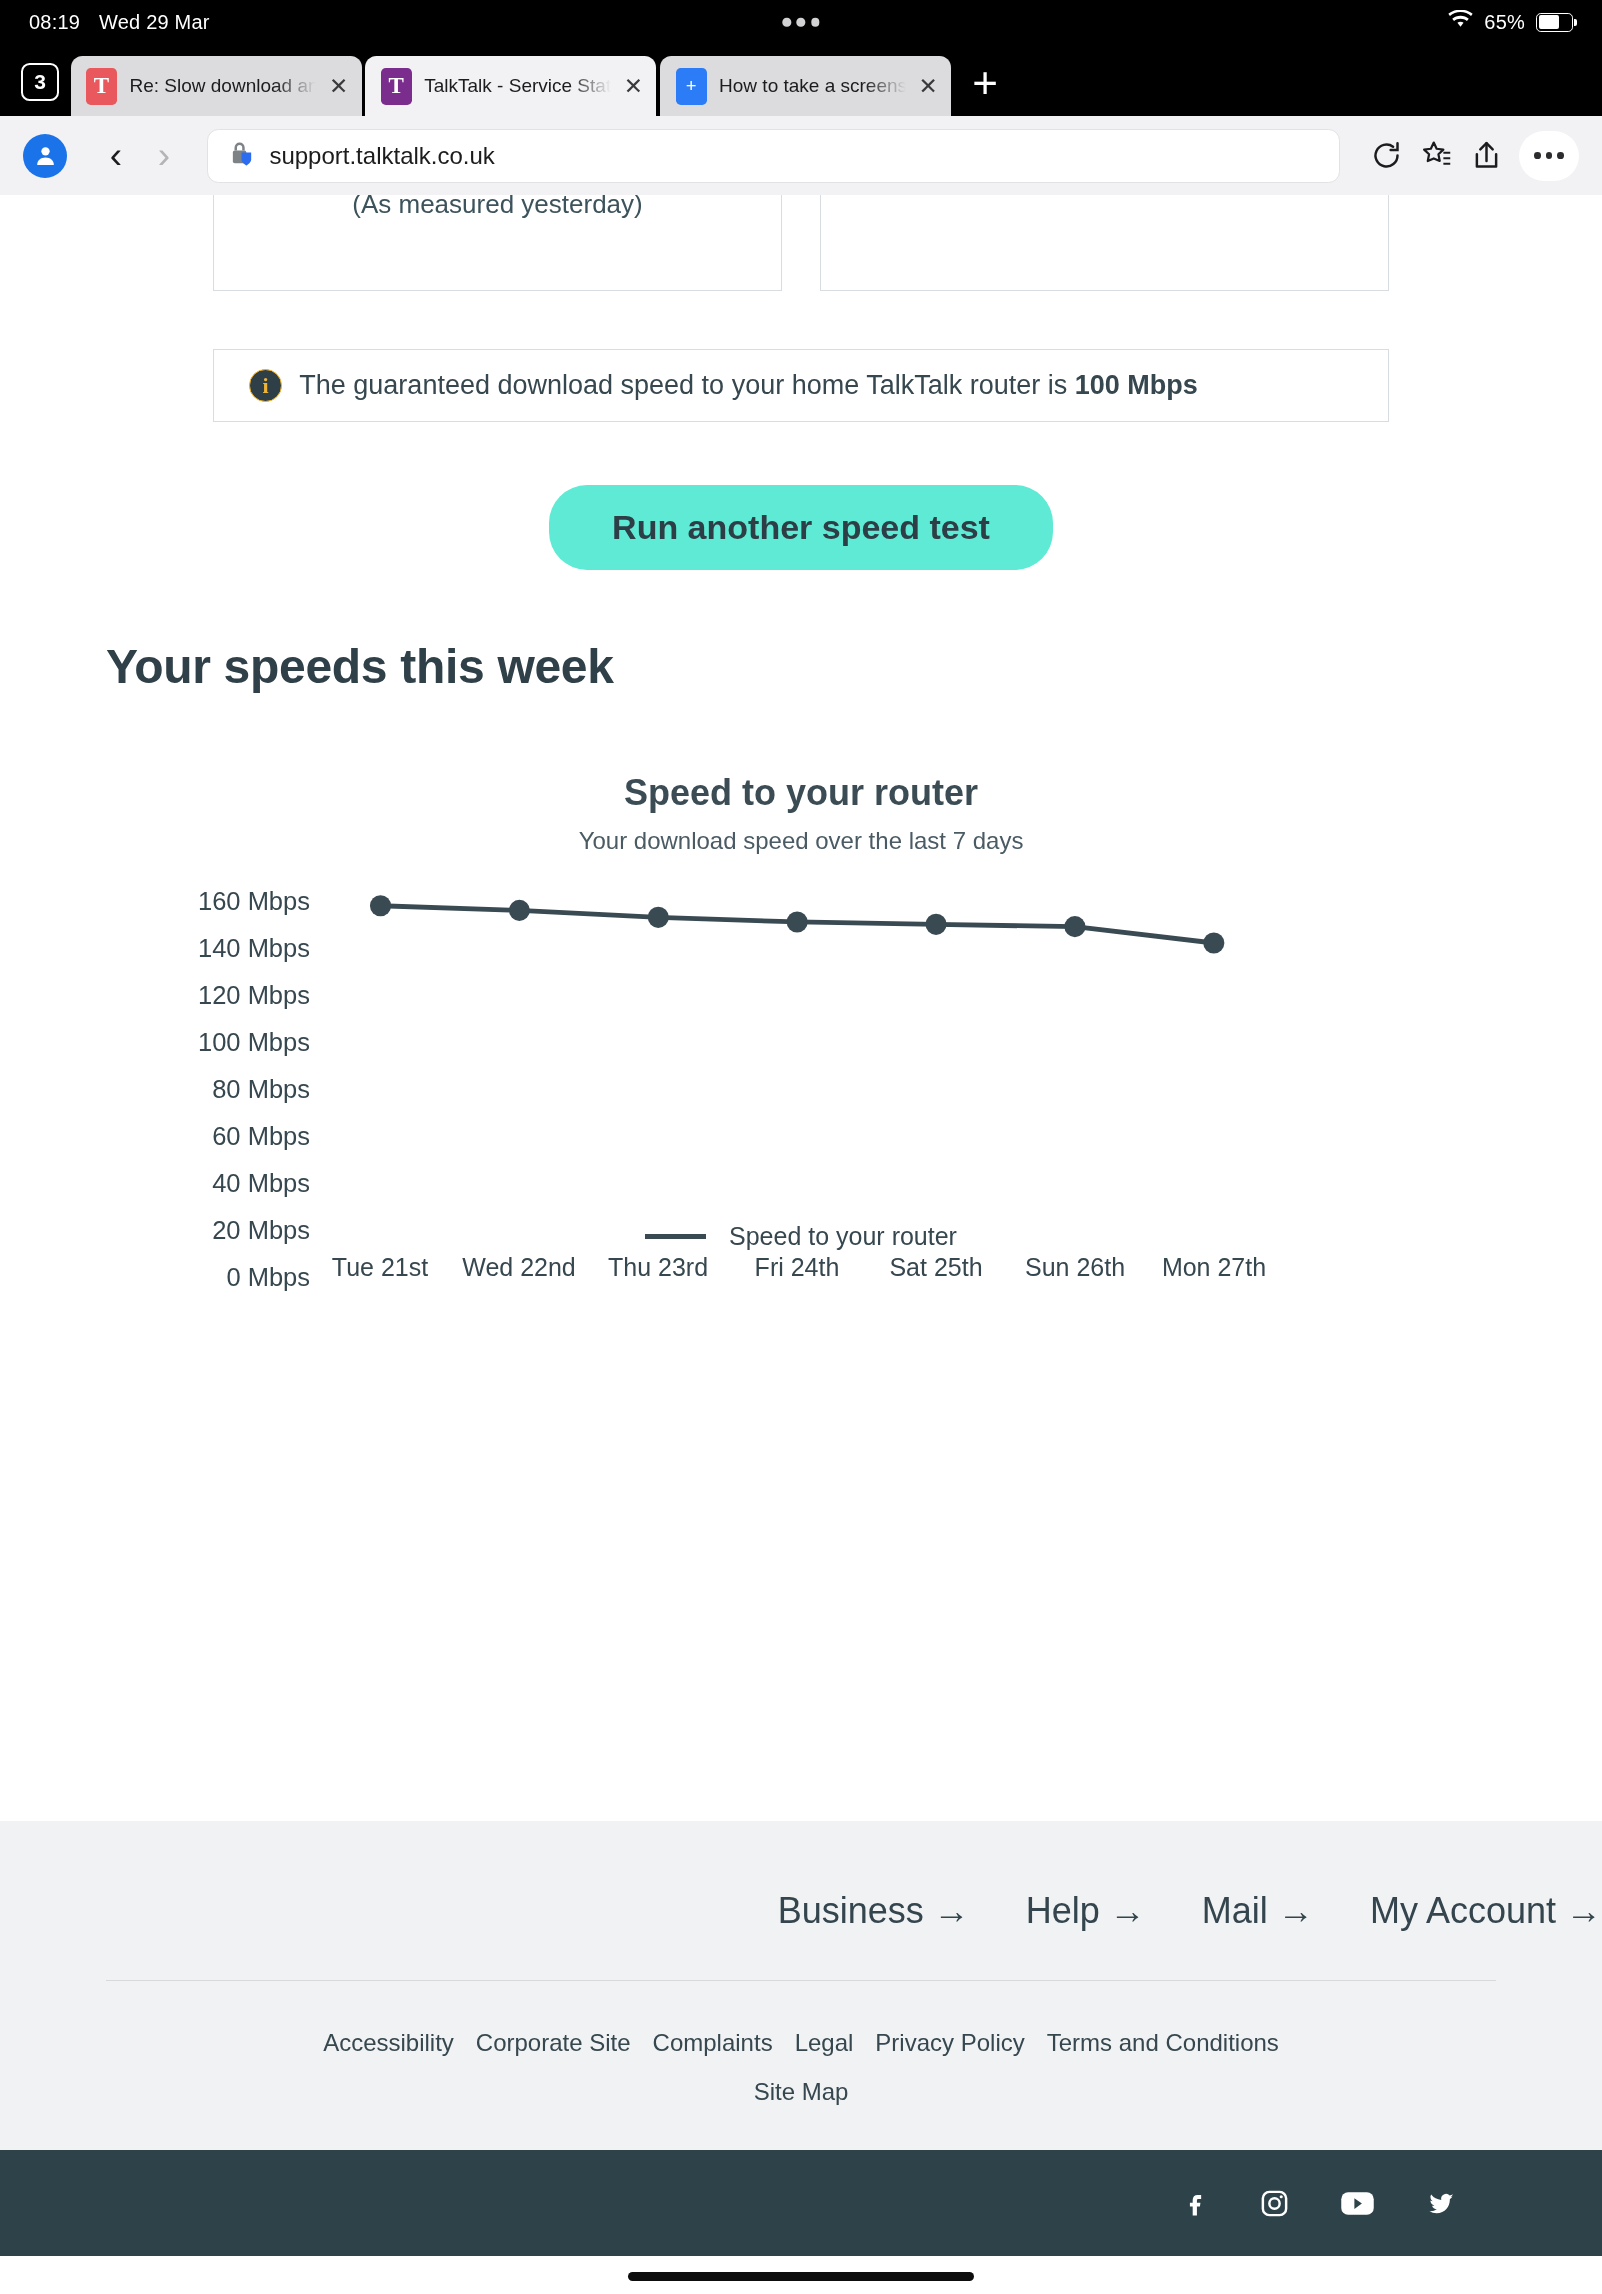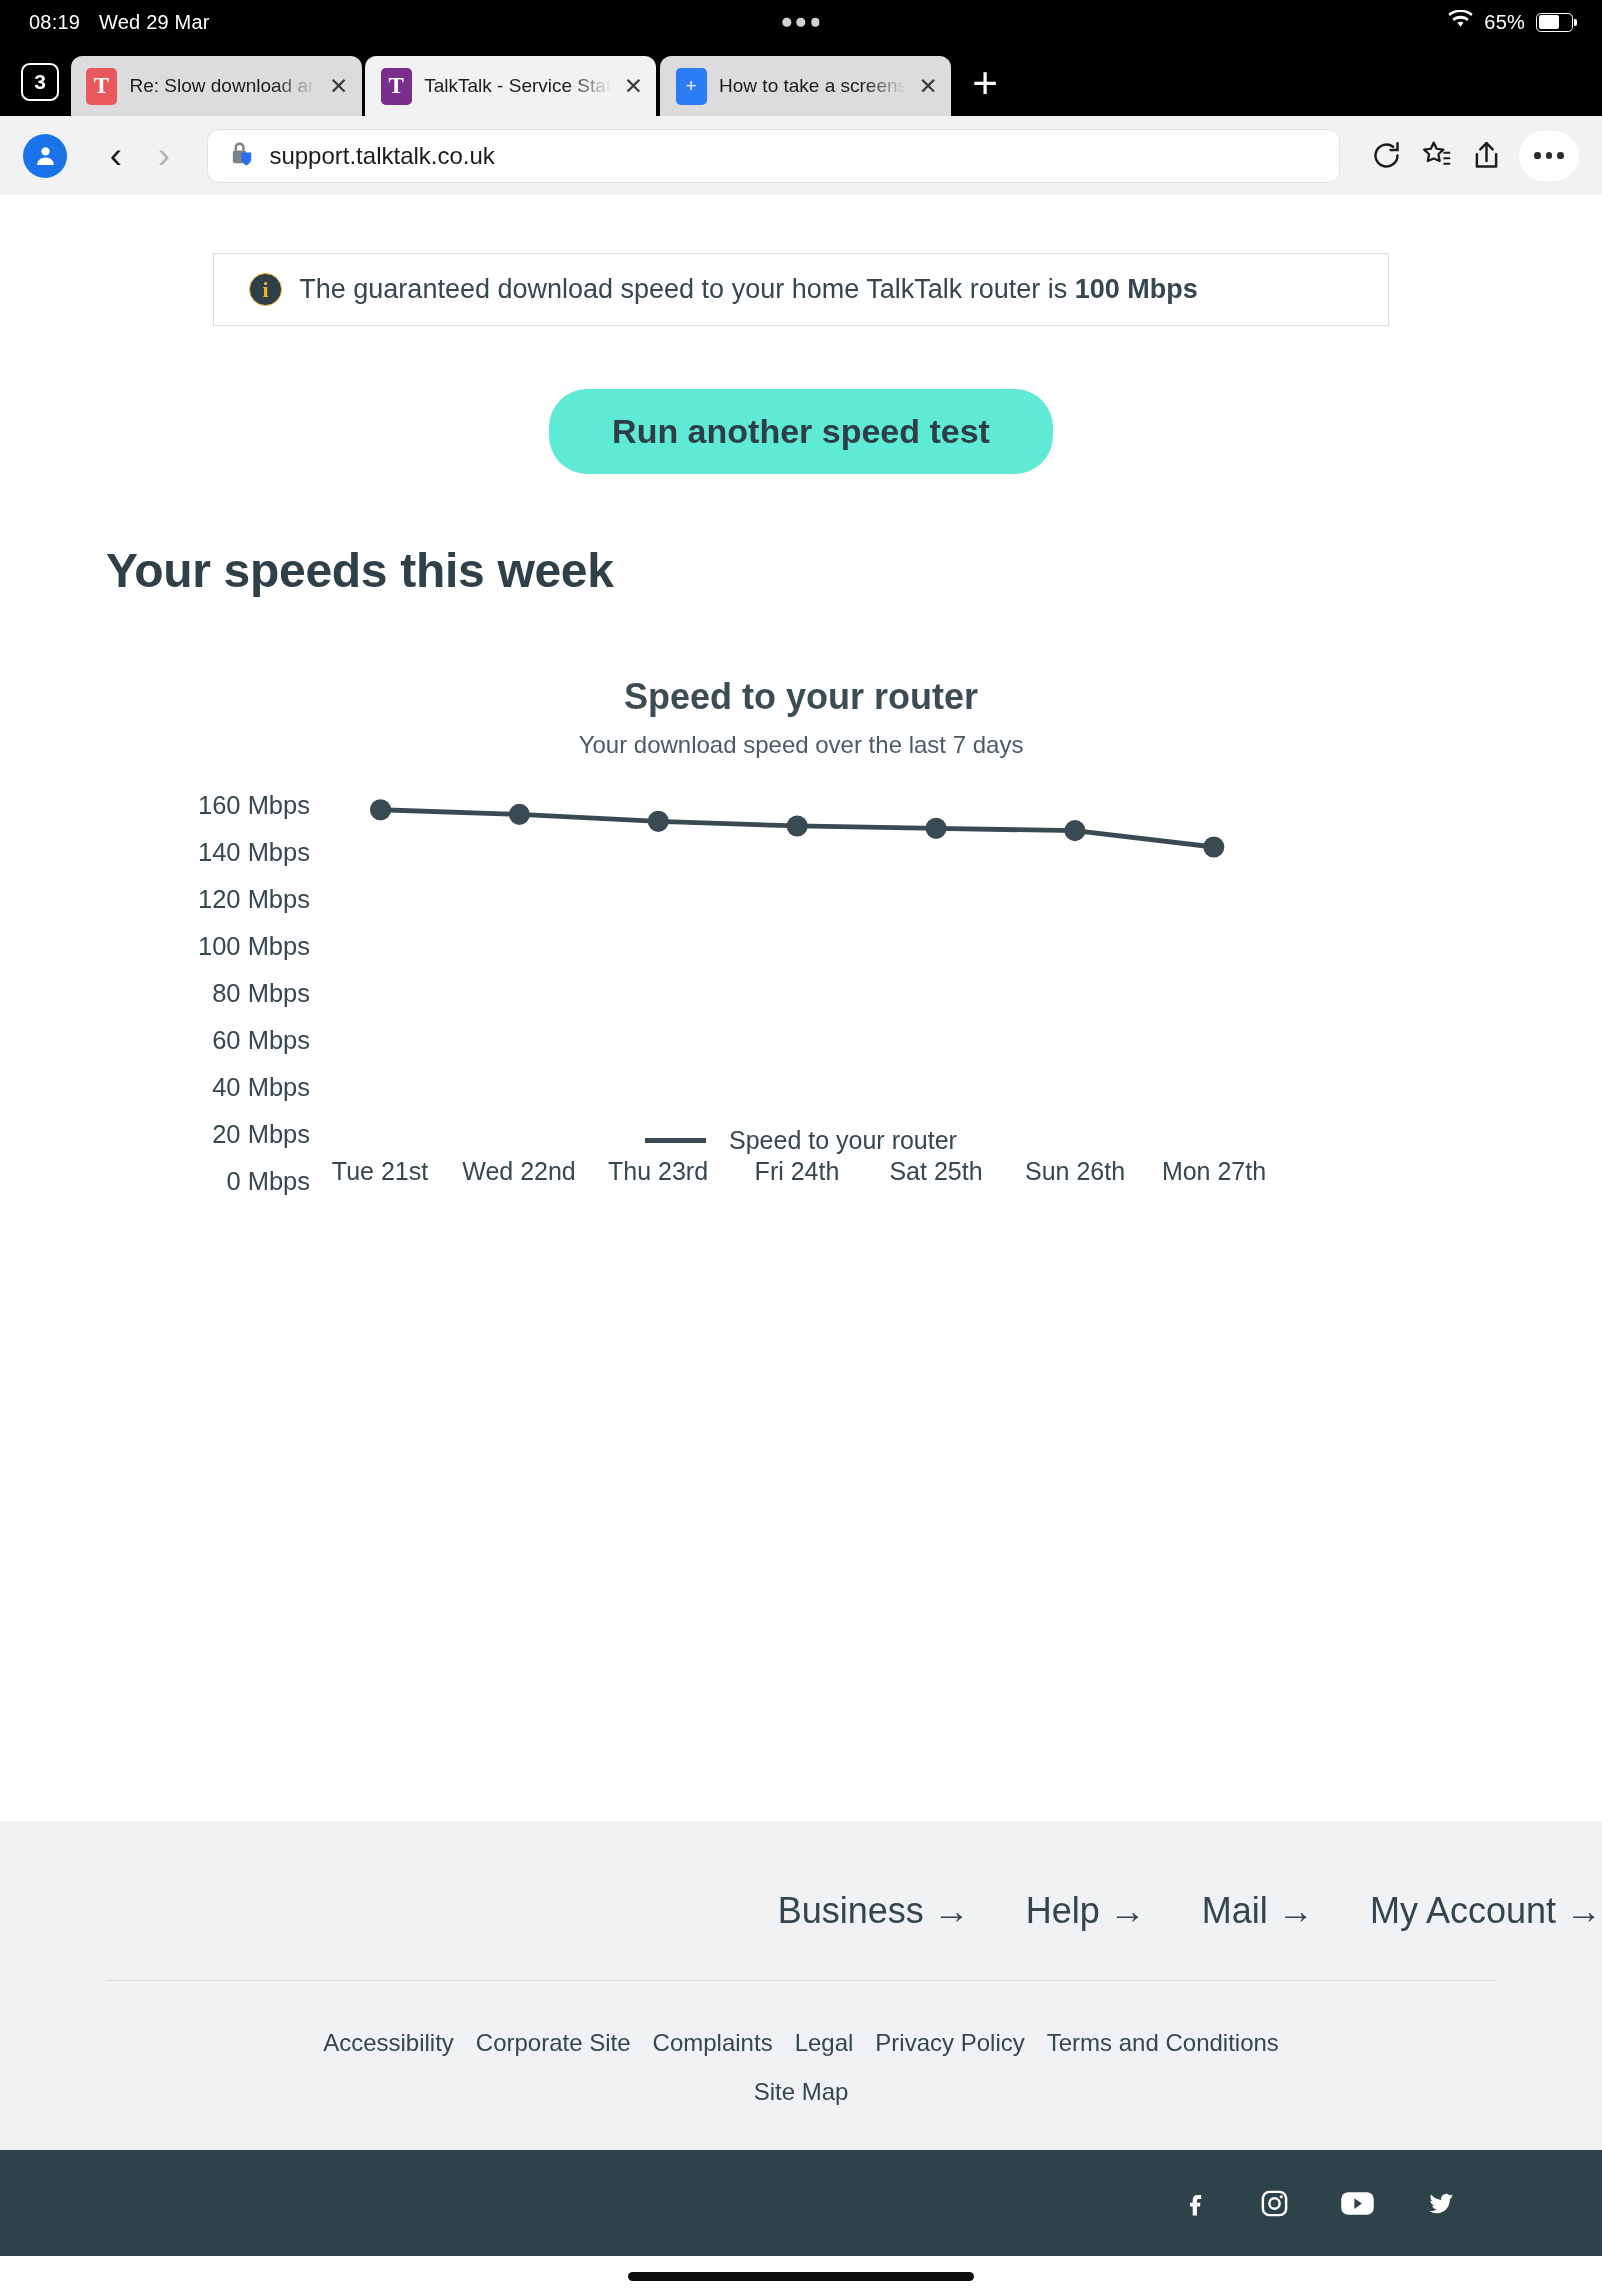--- a/index.html
+++ b/index.html
@@ -329,20 +329,26 @@
   </div>
   <div class="moredots">
       <i></i>
       <i></i>
       <i></i>
     </div>
 </div>
 
 <div class="page">
 
+  <div class="boxrow">
+    <div class="cardbox">
+      <span class="ctxt">(As measured yesterday)</span>
+    </div>
+    <div class="cardbox"></div>
+  </div>
 
   <div class="infobar">
     <span class="info-ic">i</span>
     <span class="info-txt">
       <span>The guaranteed download speed to your home TalkTalk router is </span><b>100 Mbps</b>
     </span>
   </div>
 
   <div class="ctabox">
     <button class="cta">Run another speed test</button>

